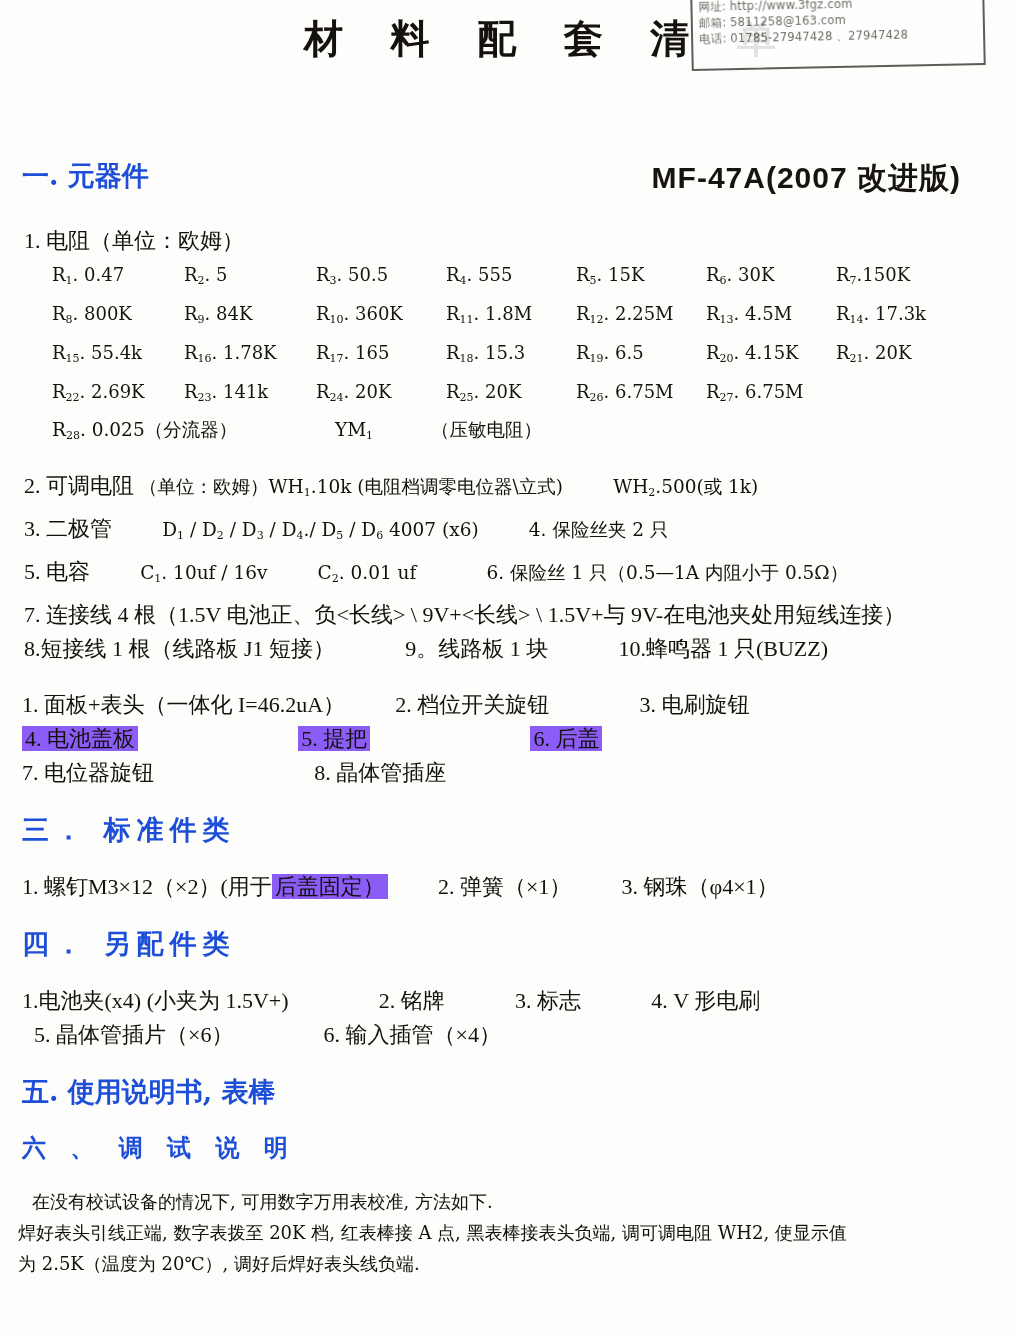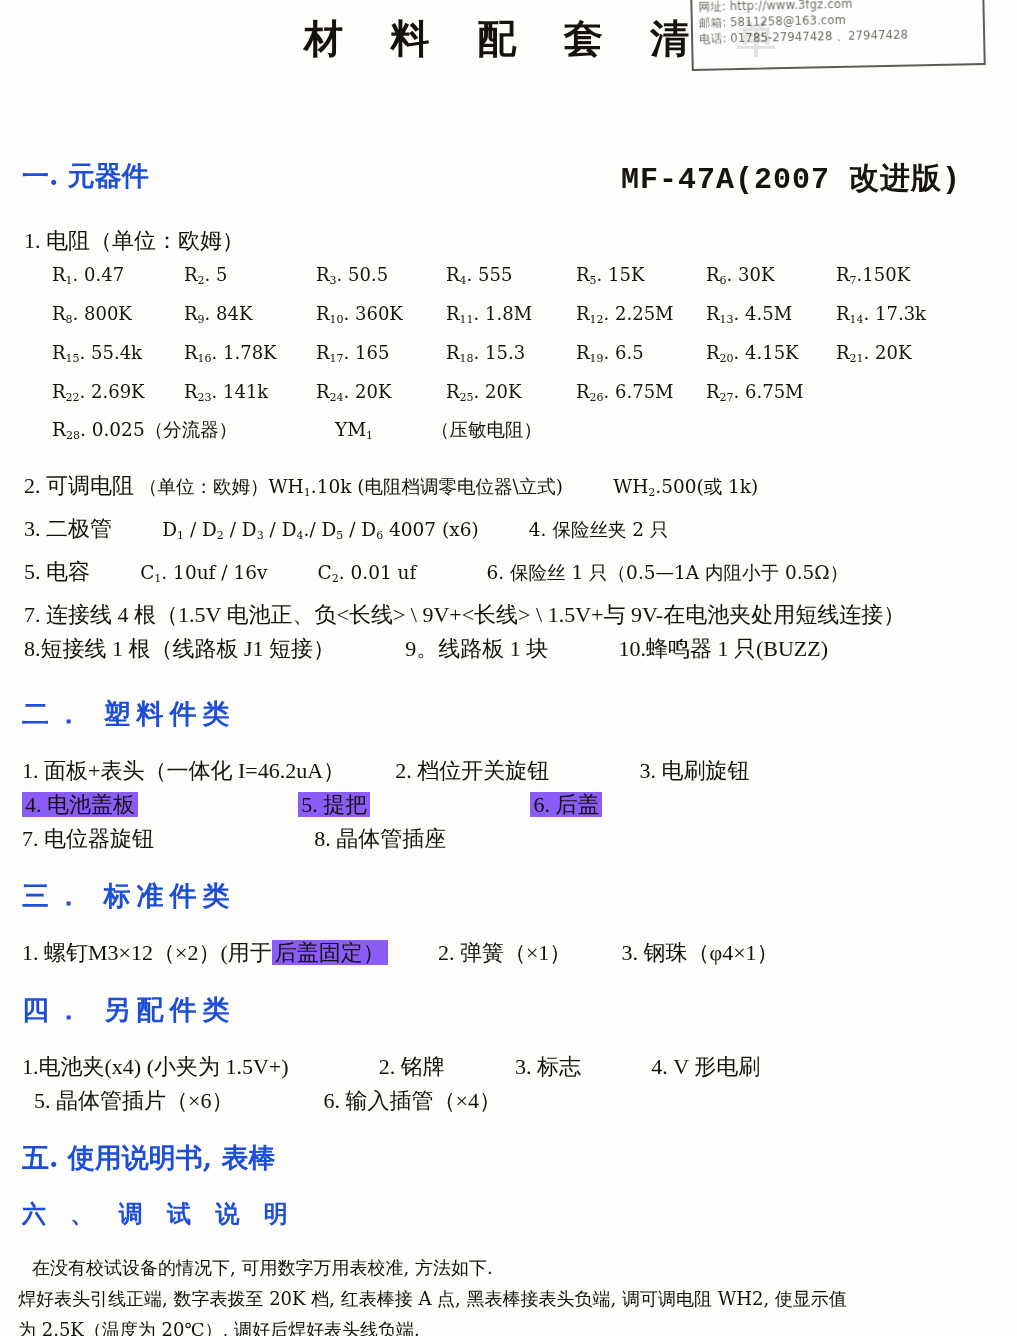--- a/index.html
+++ b/index.html
@@ -69,21 +69,21 @@
     color: #1d4ed8;
     white-space: nowrap;
   }
   .sec-h.sp {
     letter-spacing: 6px;
   }
   .model {
     position: absolute;
     right: 42px;
     top: 0px;
-    font-family: Liberation Mono, monospace;
+    font-family: Liberation Sans, sans-serif;
     font-size: 30px;
     font-weight: bold;
     letter-spacing: 1px;
     white-space: nowrap;
   }
 
   .row-h1 {
     position: relative;
     height: 44px;
     margin-top: 72px;
@@ -249,21 +249,20 @@
   <div class="sub-h indent1 blk">7. 连接线 4 根（1.5V 电池正、负&lt;长线&gt; \ 9V+&lt;长线&gt; \ 1.5V+与 9V-在电池夹处用短线连接）</div>
 
   <div class="indent1">
     <span class="sub-h">8.短接线 1 根（线路板 J1 短接）</span>
     <span class="sp-60"></span>
     <span class="sub-h">9。线路板 1 块</span>
     <span class="sp-60"></span>
     <span class="sub-h">10.蜂鸣器 1 只(BUZZ)</span>
   </div>
 
-  <div class="sec-h sp blk3" style="padding-left:8px;">二． 塑料件类</div>
 
   <div class="cols2 blk2">
     <span class="sub-h">1. 面板+表头（一体化   I=46.2uA）</span>
     <span class="sp-40"></span>
     <span class="sub-h">2.  档位开关旋钮</span>
     <span class="sp-80"></span>
     <span class="sub-h">3. 电刷旋钮</span>
   </div>
 
   <div class="cols2">

